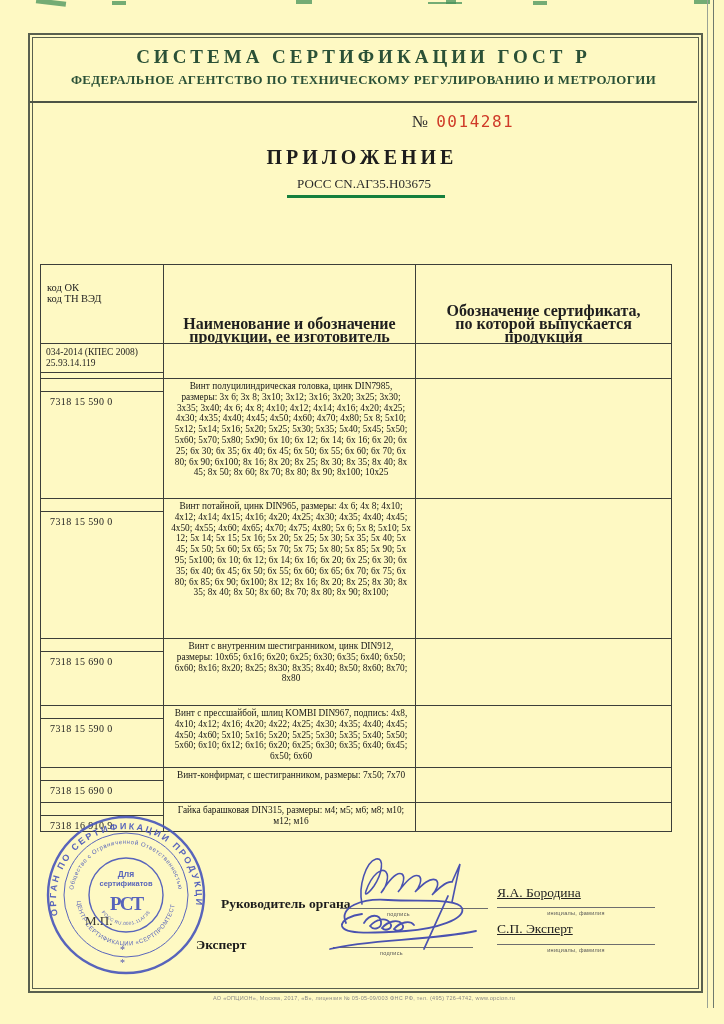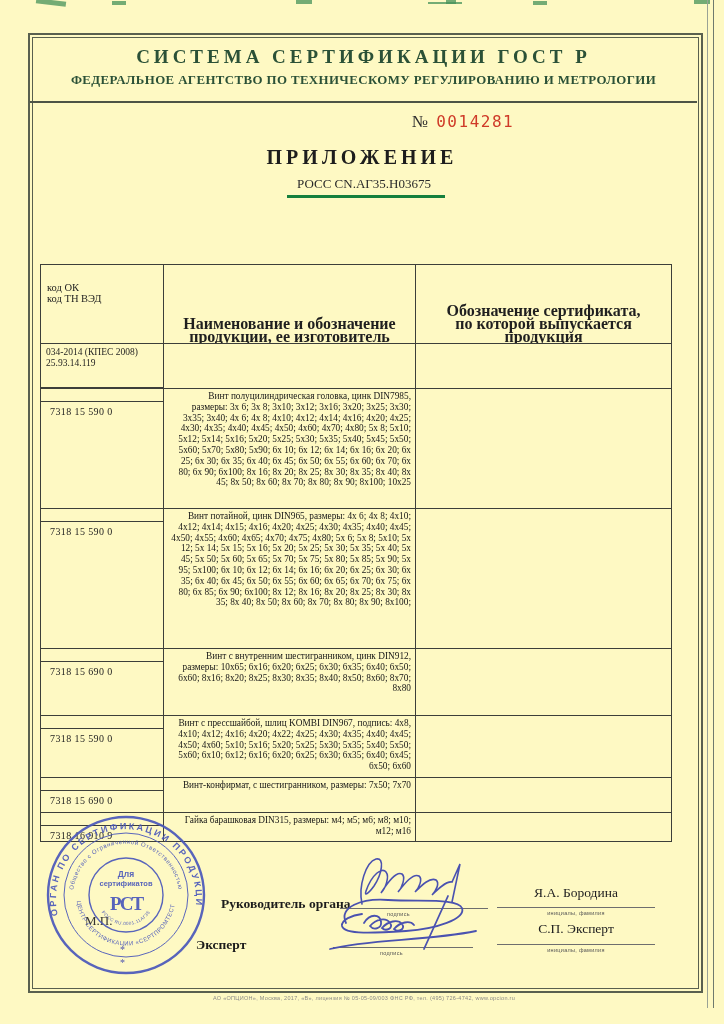--- a/index.html
+++ b/index.html
@@ -32,33 +32,33 @@
             font-size:13px;font-weight:bold;line-height:16px;color:#1e1e1e;}
   
   table.products{position:absolute;left:40px;top:264px;width:628px;border-collapse:collapse;table-layout:fixed;}
   table.products td{border:1px solid #3d3f3a;vertical-align:top;padding:0;overflow:hidden;}
   .col1{width:122px;}.col2{width:251px;}.col3{width:255px;}
   .th-cell{height:66px;}
   .codehead{display:flex;flex-direction:column;justify-content:flex-start;height:58px;padding:5px 4px 3px 6px;
             font-size:10.5px;color:#1f1f1f;margin-top:12px;}
   .colhead{text-align:center;font-size:16px;font-weight:bold;line-height:13px;color:#1f1f1f;
            display:flex;align-items:flex-end;justify-content:center;height:100%;}
-  .okrow{font-size:9.5px;line-height:11px;padding:3px 2px 18px 5px;border-bottom:1px solid #3d3f3a;color:#1f1f1f;}
+  .okrow{font-size:9.5px;line-height:11px;padding:3px 2px 3px 5px;border-bottom:1px solid #3d3f3a;color:#1f1f1f;}
   .strip{height:12px;border-bottom:1px solid #3d3f3a;}
   .codeval{font-size:10px;letter-spacing:.4px;padding:4px 2px 0 9px;color:#1f1f1f;}
-  .desc{font-size:9.3px;line-height:10.8px;padding:2px 4px 2px 7px;color:#161616;text-align:right;}
+  .desc{font-size:9.3px;line-height:10.8px;padding:2px 4px 2px 7px;color:#161616;text-align:center;}
   
   .stamp-wrap{position:absolute;left:43px;top:812px;width:166px;height:166px;z-index:3;opacity:.92;}
   .mp-label{position:absolute;left:85px;top:913px;font-size:13px;color:#333;z-index:2;text-align:center;}
   .star-mark{position:absolute;color:#4a52b0;font-size:10px;z-index:2;}
   .role-label{position:absolute;font-size:13.5px;font-weight:bold;color:#1c1c1c;z-index:4;}
   .sig-svg{position:absolute;z-index:5;}
   .sign-line{position:absolute;border-top:1px solid #6e6e6e;z-index:1;}
   .tiny-cap{position:absolute;font-family:"Liberation Sans", sans-serif;font-size:5.5px;color:#555;letter-spacing:.3px;z-index:6;}
-  .name-text{position:absolute;font-size:13.5px;color:#222;text-align:center;z-index:2;}
+  .name-text{position:absolute;font-size:13.5px;color:#222;text-align:left;z-index:2;text-decoration:underline;}
   
   .imprint{position:absolute;left:28px;top:995px;width:672px;text-align:center;
            font-family:"Liberation Sans", sans-serif;font-size:5.5px;color:#8a8a88;letter-spacing:.3px;}
 </style>
 </head>
 <body>
 
 <div class="page">
 
   <div class="scan-mark" style="left:36px;top:0;width:30px;height:5px;transform:rotate(7deg);"></div>

